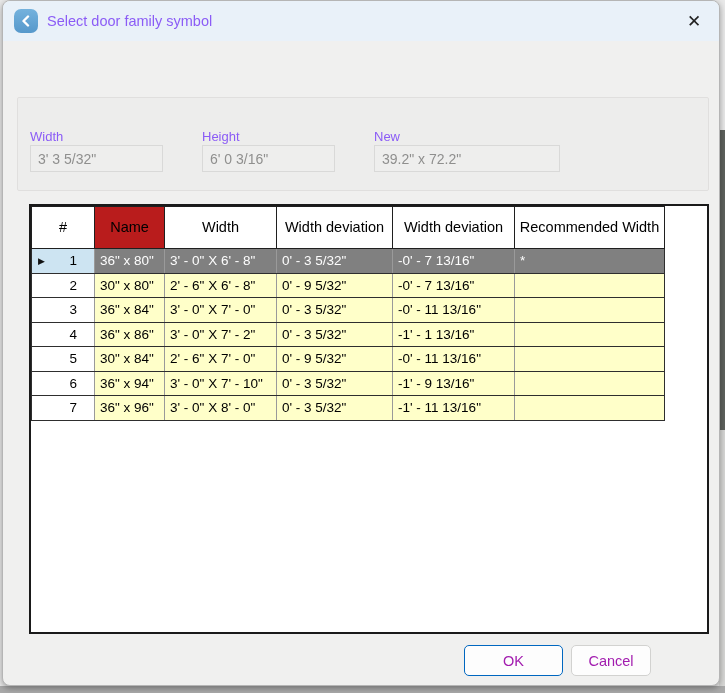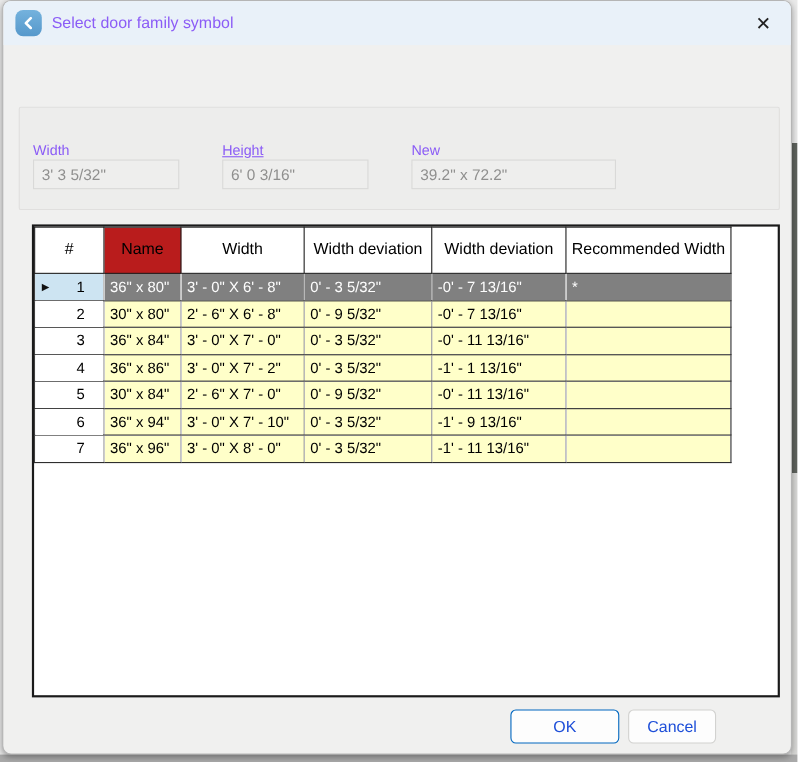--- a/index.html
+++ b/index.html
@@ -31,21 +31,21 @@
   .checkbox-label { margin-left:8px; font-size:14.5px; color:#111; }
 
   .panel { position:absolute; left:14px; top:96px; width:692px; height:94px;
     background:#ededec; border:1px solid #e0dfde; border-radius:2px; }
   .field { position:absolute; top:0; }
   .field-label { position:absolute; top:31px; font-size:13px; color:#8b5cf6; }
   .field-input { position:absolute; top:47px; height:27px; background:#eeeeed;
     border:1px solid #d9d9d8; font-size:14px; color:#8f8f8e; padding:0 7px;
     font-family:"Liberation Sans","DejaVu Sans",sans-serif; display:flex; align-items:center; }
   .f-width  .field-label { left:12px; } .f-width  .field-input { left:12px; width:133px; }
-  .f-height .field-label { left:184px;text-decoration:underline; } .f-height .field-input { left:184px; width:133px; }
+  .f-height .field-label { left:184px; } .f-height .field-input { left:184px; width:133px; }
   .f-name   .field-label { left:356px; } .f-name   .field-input { left:356px; width:186px; }
 
   .grid-box { position:absolute; left:26px; top:203px; width:680px; height:430px;
     background:#ffffff; border:2px solid #1a1a1a; }
   table { border-collapse:collapse; table-layout:fixed; width:633px; }
   th { background:#ffffff; border:1px solid #1f1f1f; font-size:14.5px; font-weight:400;
     color:#000; height:42px; text-align:center; line-height:1.25; padding:0 2px; }
   th.name-col { background:#b91c1c; }
   td { font-size:13.5px; color:#000; height:24.5px; overflow:hidden; white-space:nowrap;
     border-top:1px solid #2e2e2e; border-bottom:1px solid #2e2e2e;
@@ -55,21 +55,21 @@
   td:last-child { border-right:1px solid #2e2e2e; }
   tr.data-row td:not(.c-num) { background:#ffffc9; }
   tr.data-row.selected td:not(.c-num) { background:#808080; color:#fdfdfd; }
   tr.data-row.selected td.c-num { background:#cde4f2; }
   .arrow { position:absolute; left:6px; top:50%; transform:translateY(-50%);
     font-size:9px; color:#111; display:none; }
   tr.selected .arrow { display:inline; }
 
   .btn-row { position:absolute; left:0; top:644px; width:100%; }
   .btn { position:absolute; height:31px; border-radius:5px; background:#fdfdfd;
-    font-size:14.5px; color:#1d4ed8; display:flex; align-items:center; justify-content:center;
+    font-size:14.5px; color:#a21caf; display:flex; align-items:center; justify-content:center;
     font-family:"Liberation Sans","DejaVu Sans",sans-serif; }
   .btn-ok { left:461px; width:99px; border:1px solid #0067c0; }
   .btn-cancel { left:568px; width:80px; border:1px solid #d2d2d0; }
 </style>
 </head>
 <body>
 
 <div class="bg-strip-right-dark"></div>
 <div class="bg-strip-right-light"></div>
 <div class="bg-strip-bottom"></div>

